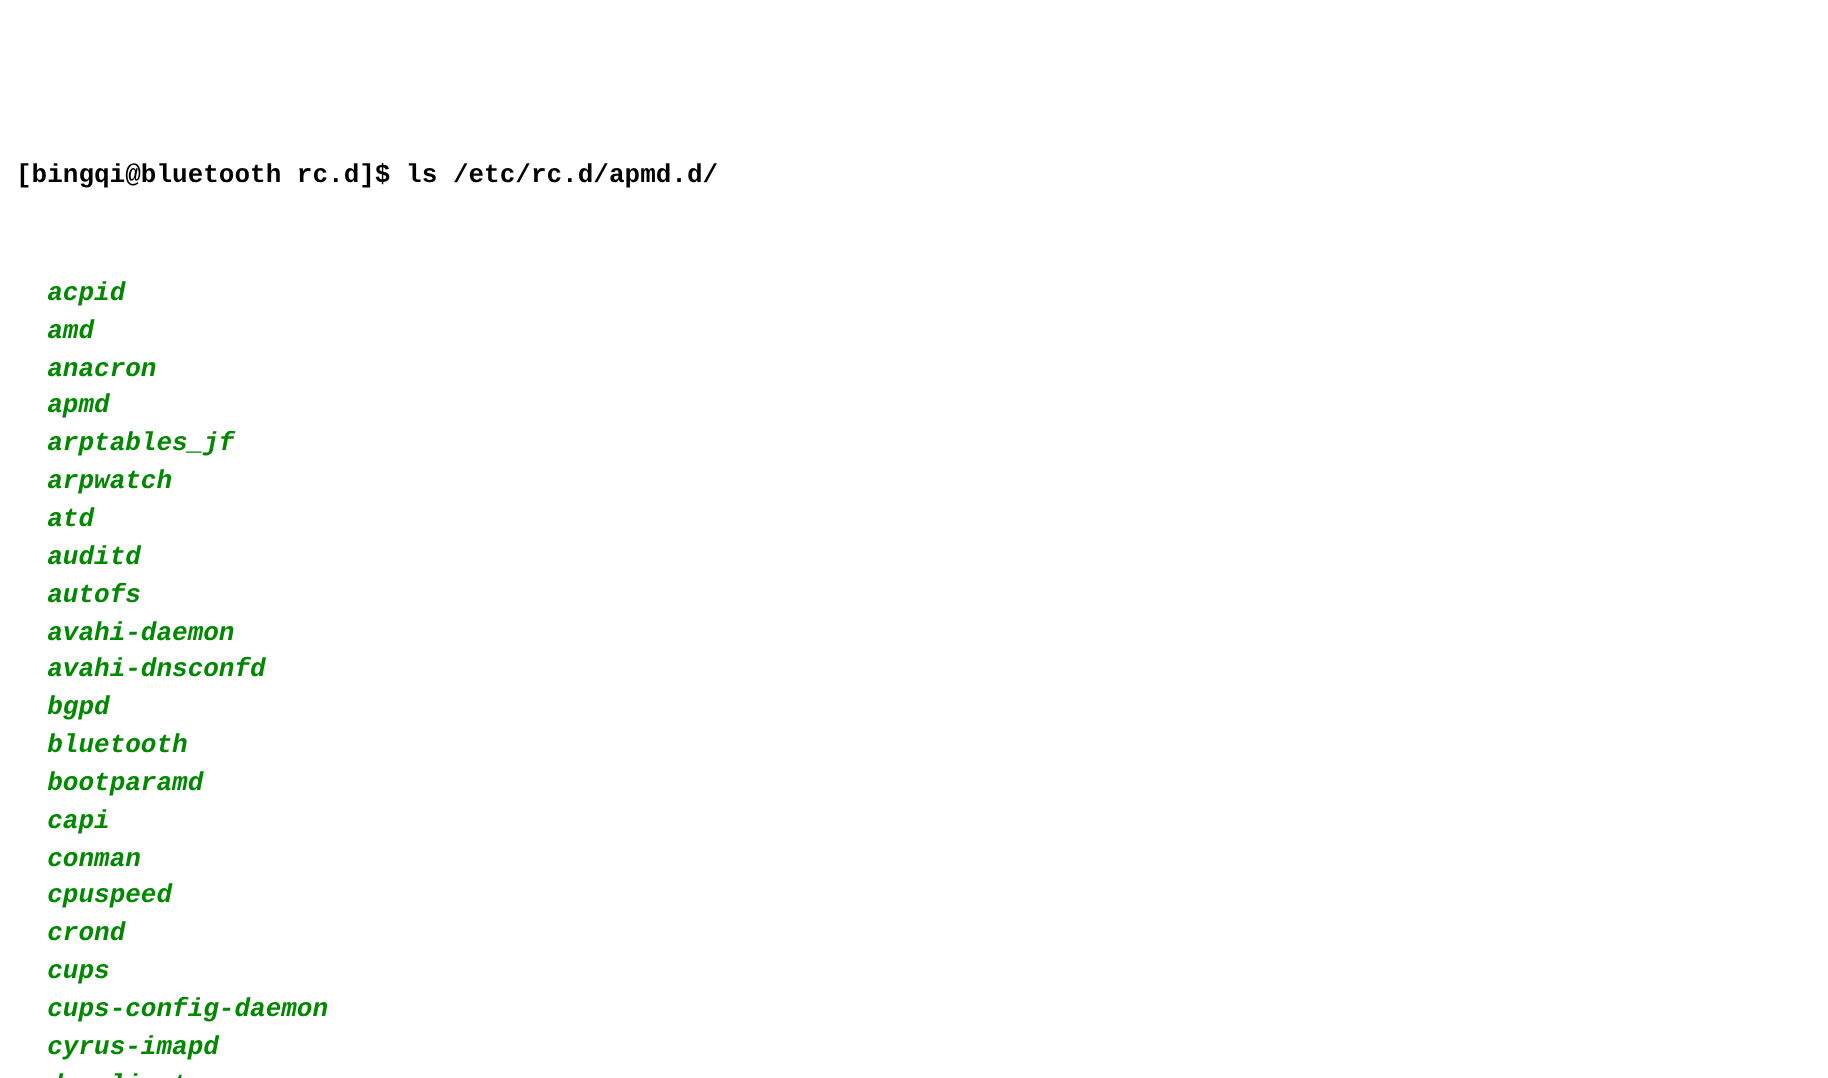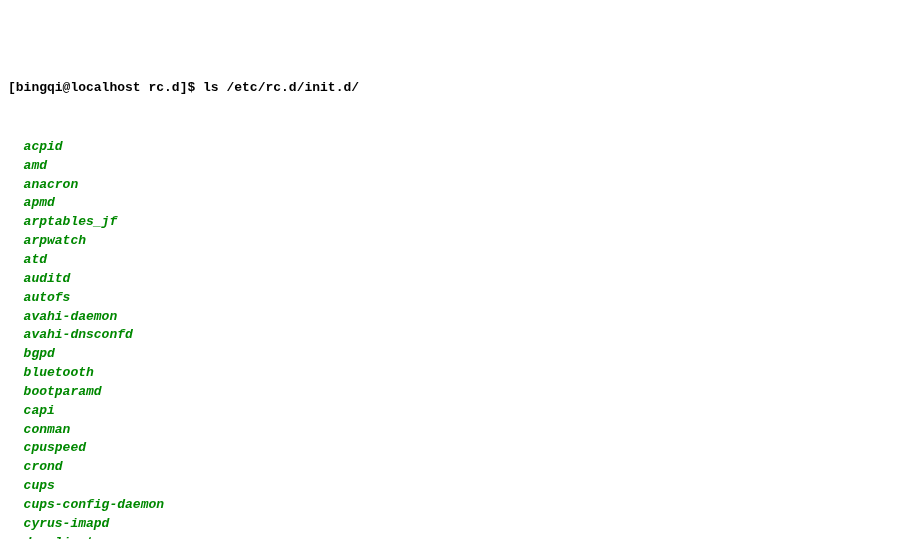--- a/index.html
+++ b/index.html
@@ -28,21 +28,21 @@
       font-weight: bold;
     }
     .c1 { width: 175px; }
     .entry { display: block; font-style: italic; }
   </style>
 </head>
 <body>
 
 
 
-<div class="prompt-line"><span class="prompt-user">[bingqi@localhost rc.d]$ </span><span class="prompt-cmd">ls /etc/rc.d/init.d/</span></div>
+<div class="prompt-line"><span class="prompt-user">[bingqi@bluetooth rc.d]$ </span><span class="prompt-cmd">ls /etc/rc.d/apmd.d/</span></div>
 <div class="listing">
   <div class="col c1"><span class="entry">acpid</span><span class="entry">amd</span><span class="entry">anacron</span><span class="entry">apmd</span><span class="entry">arptables_jf</span><span class="entry">arpwatch</span><span class="entry">atd</span><span class="entry">auditd</span><span class="entry">autofs</span><span class="entry">avahi-daemon</span><span class="entry">avahi-dnsconfd</span><span class="entry">bgpd</span><span class="entry">bluetooth</span><span class="entry">bootparamd</span><span class="entry">capi</span><span class="entry">conman</span><span class="entry">cpuspeed</span><span class="entry">crond</span><span class="entry">cups</span><span class="entry">cups-config-daemon</span><span class="entry">cyrus-imapd</span><span class="entry">dc_client</span></div>
   
   
   
   
 </div>
 
 
 

